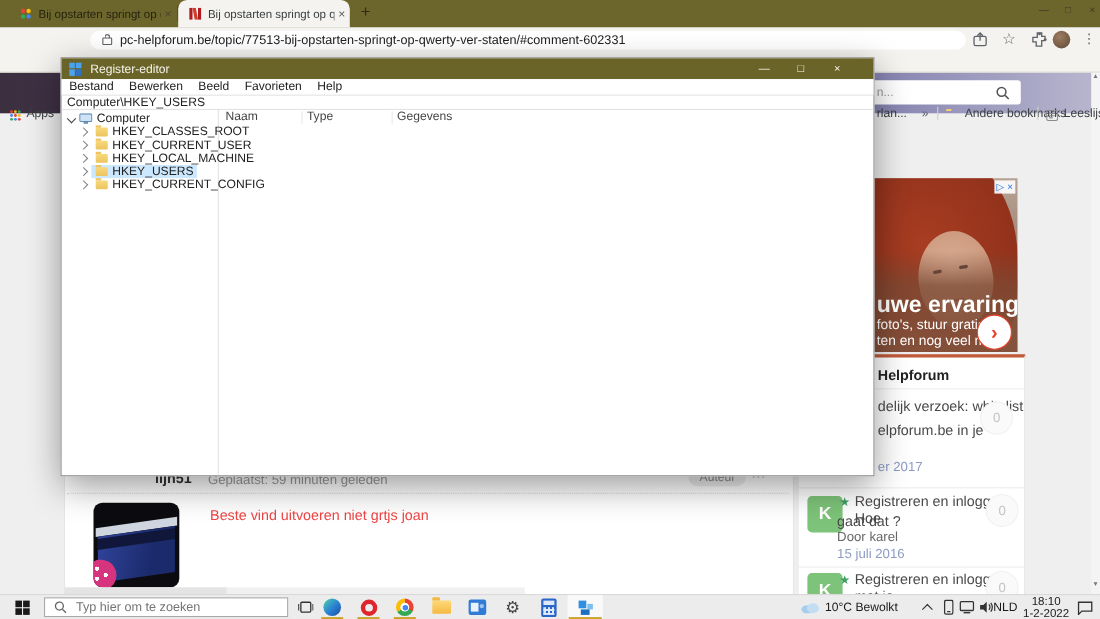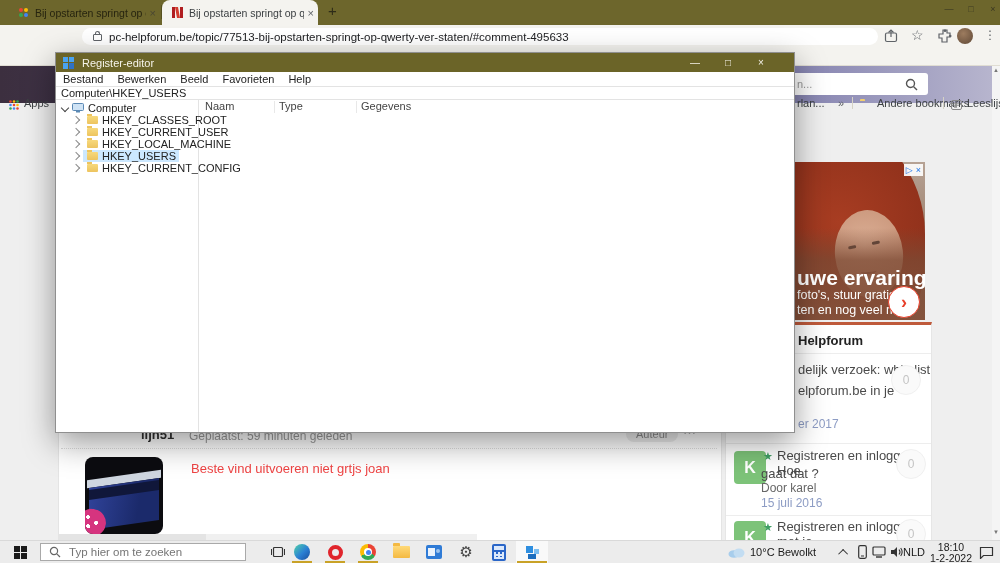--- a/index.html
+++ b/index.html
@@ -103,21 +103,21 @@
   .selrow{background:#cce8ff;}
   .colhead{position:absolute;top:0;height:13px;font-size:11px;color:#444;line-height:13px;}
   .colsep{position:absolute;top:1px;width:1px;height:12px;background:#e8e8e8;}
   .abico{width:13px;height:10px;border:1px solid #d8d8d8;color:#cf3a2a;font-size:7px;font-weight:bold;
     line-height:9px;text-align:center;display:inline-block;}
 
   
   .taskbar{left:0;top:540px;width:1000px;height:23px;background:#ececec;border-top:1px solid #d9d9d9;box-sizing:border-box;}
   .winlogo{display:grid;grid-template-columns:6px 6px;gap:1px;}
   .winlogo i{width:6px;height:6px;background:#1a1a1a;}
-  .tsearch{position:absolute;left:40px;top:2px;width:206px;height:18px;background:#fff;border:1px solid #a9a9a9;
+  .tsearch{position:absolute;left:40px;top:2px;width:222px;height:18px;background:#fff;border:1px solid #a9a9a9;
     box-sizing:border-box;display:flex;align-items:center;}
   .tsearch input{border:none;outline:none;font-size:11.5px;color:#5f5f5f;width:170px;
     font-family:"Liberation Sans",sans-serif;background:transparent;}
   .tbico{position:absolute;top:0;width:24px;height:22px;display:flex;align-items:center;justify-content:center;}
   .runline{position:absolute;top:20px;height:2px;background:#c9a227;}
   .edge{width:16px;height:16px;border-radius:50%;background:linear-gradient(135deg,#49c3b1 10%,#2a7fd4 55%,#1b4e9b);}
   .opera{width:15px;height:15px;border:4px solid #e0252c;border-radius:50%;box-sizing:border-box;}
   .chrome{width:16px;height:16px;border-radius:50%;position:relative;
     background:conic-gradient(#ea4335 0 33%,#34a853 33% 66%,#fbbc05 66% 100%);}
   .chrome:before{content:"";position:absolute;left:4px;top:4px;width:8px;height:8px;border-radius:50%;background:#fff;}
@@ -251,21 +251,21 @@
     <span class="abs winctl" style="left:982px;top:4px;">×</span>
   </div>
 
   <div class="abs toolbar">
     <span class="abs navbtn" style="left:8px;">←</span>
     <span class="abs navbtn" style="left:34px;">→</span>
     <span class="abs navbtn" style="left:60px;">↻</span>
   </div>
   <div class="abs urlbar">
     <span class="lock"></span>
-    <span class="url">pc-helpforum.be/topic/77513-bij-opstarten-springt-op-qwerty-ver-staten/#comment-495633</span>
+    <span class="url">pc-helpforum.be/topic/77513-bij-opstarten-springt-op-qwerty-ver-staten/#comment-602331</span>
   </div>
   <svg class="abs" style="left:884px;top:29px;" width="14" height="14" viewBox="0 0 14 14">
       <rect x="1.5" y="4" width="11" height="8.5" rx="1.5" fill="none" stroke="#5f6368" stroke-width="1.2"></rect>
       <line x1="7" y1="8" x2="7" y2="1.5" stroke="#5f6368" stroke-width="1.2"></line>
       <polyline points="4.5,3.5 7,1 9.5,3.5" fill="none" stroke="#5f6368" stroke-width="1.2"></polyline>
     </svg>
   <span class="abs" style="left:911px;top:27px;font-size:14px;color:#5f6368;">☆</span>
   <svg class="abs" style="left:938px;top:29px;" width="14" height="14" viewBox="0 0 14 14">
       <path d="M5 1h4v3h3v4h-3v5H4V9H1V5h4z" fill="none" stroke="#5f6368" stroke-width="1.2"></path>
       <circle cx="7" cy="1.8" r="1.3" fill="#5f6368"></circle>

